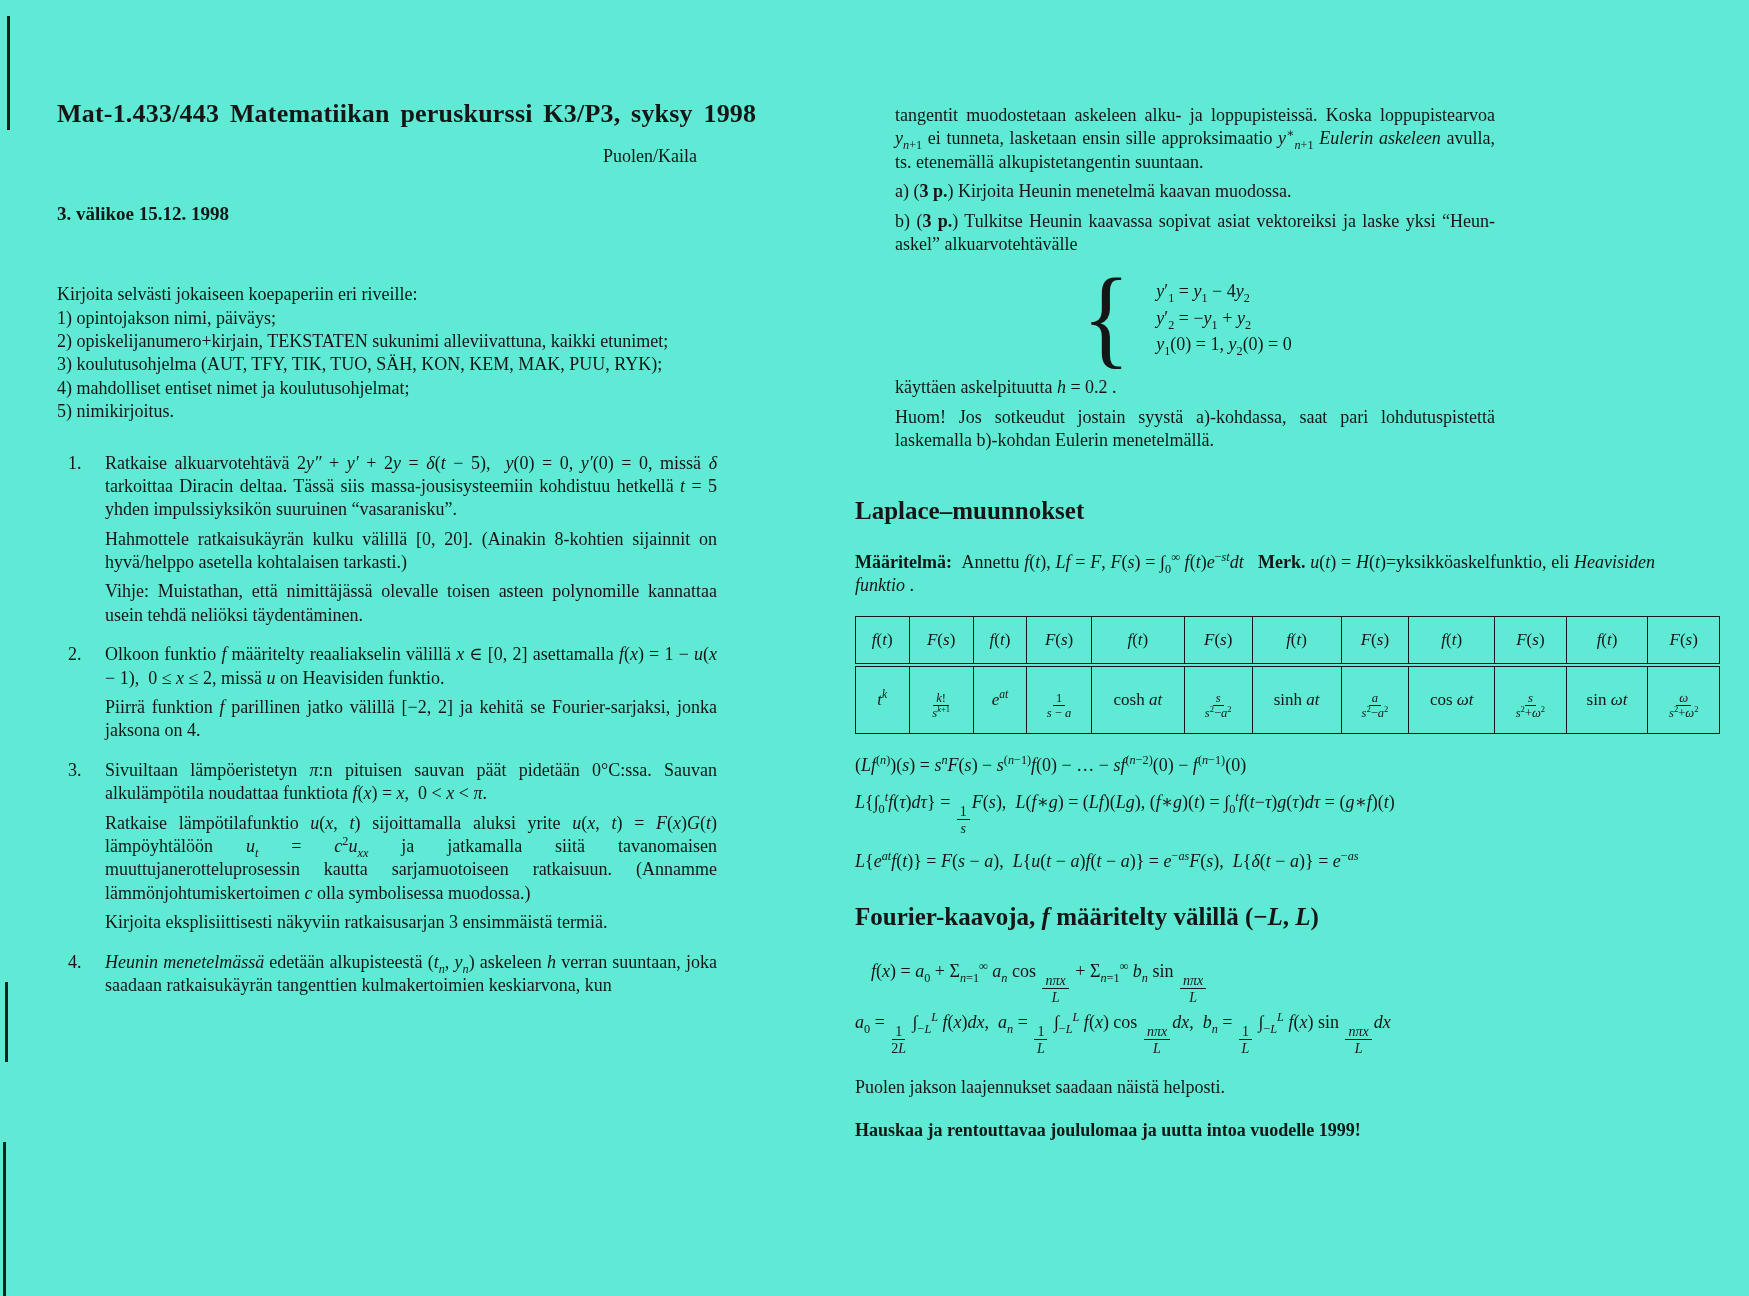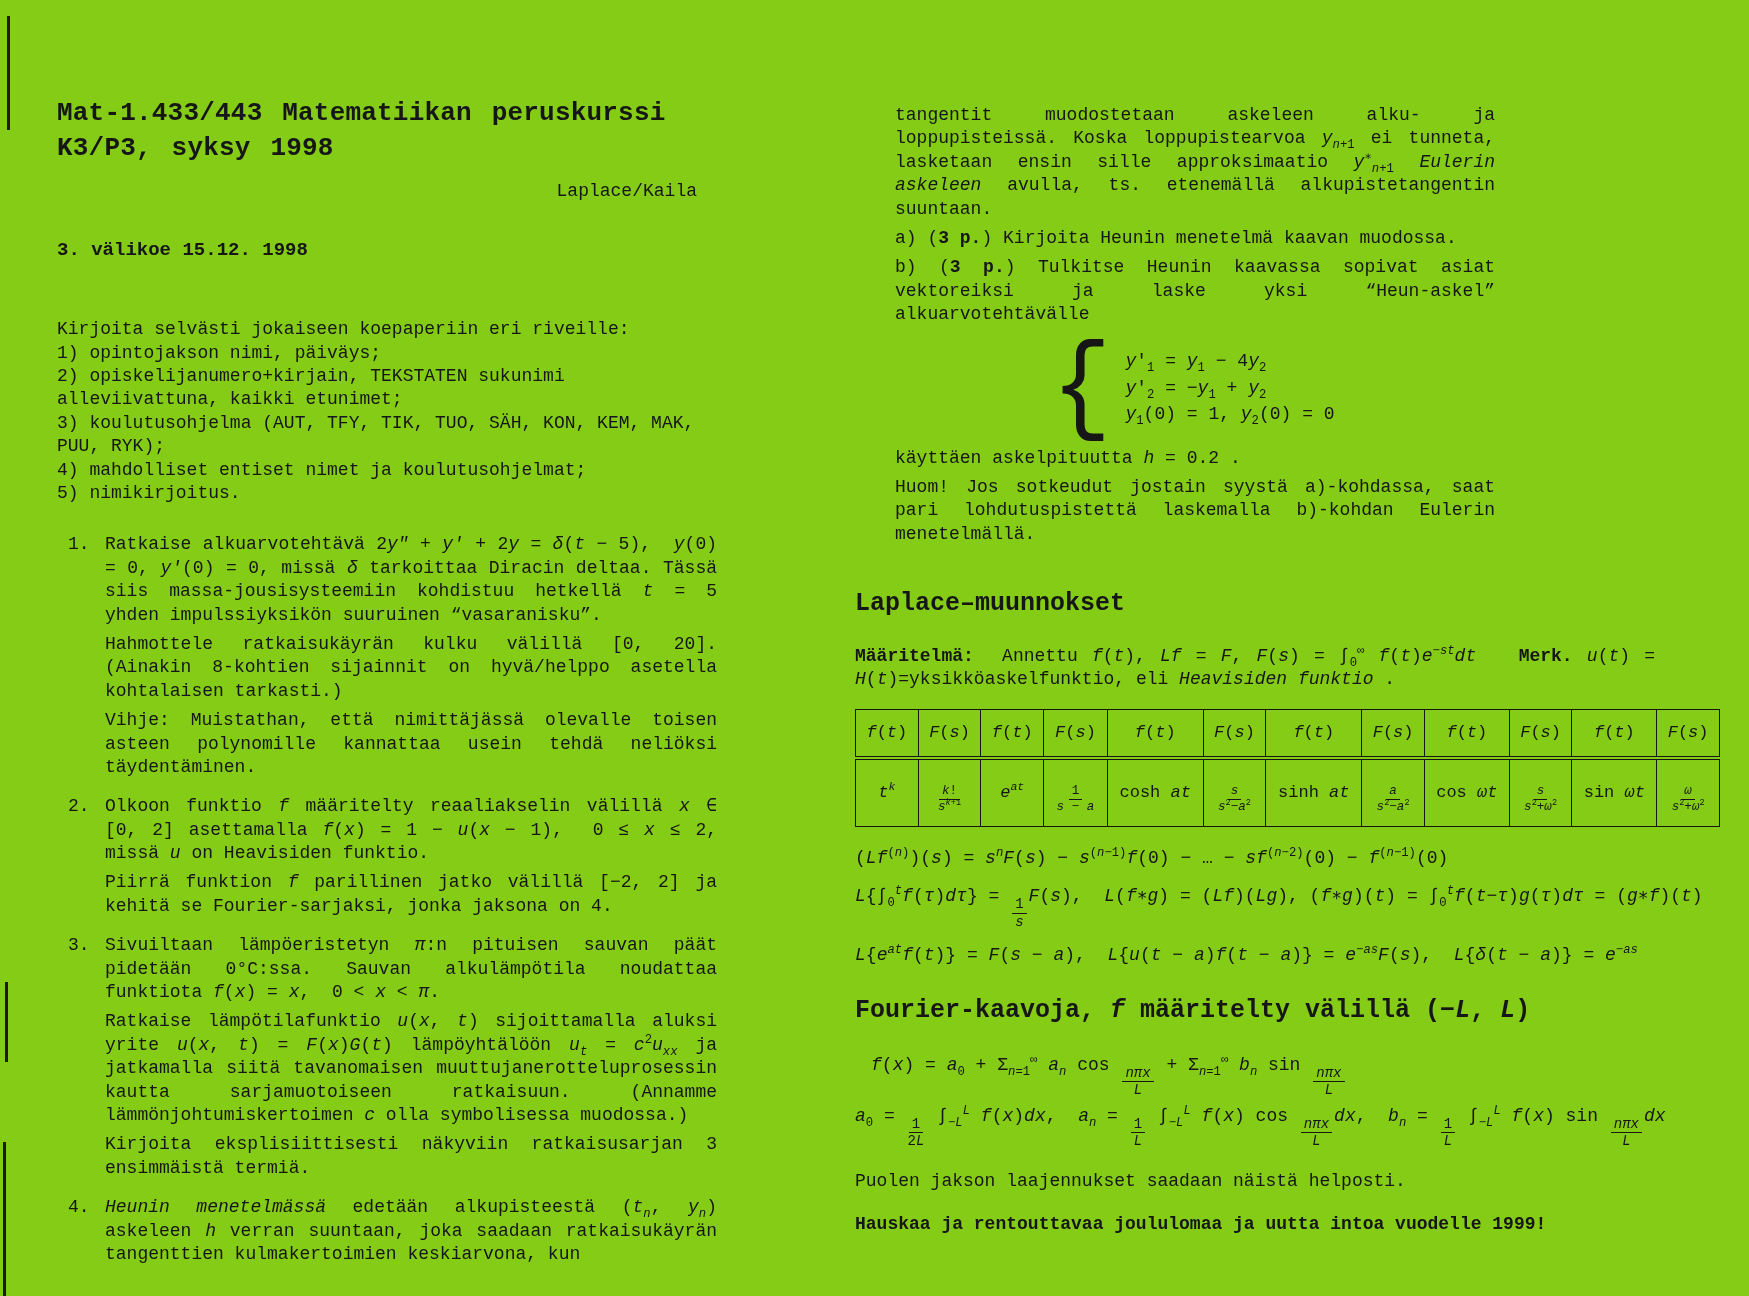--- a/index.html
+++ b/index.html
@@ -4,21 +4,21 @@
 <style>
   html, body { margin:0; padding:0; }
   body {
     width:1749px; height:1296px;
     background:#ffffff;
     font-family:"Liberation Serif", "DejaVu Serif", serif;
     color:#161616;
     position:relative;
     overflow:hidden;
   }
-  .page { position:absolute; inset:0; background:#84cc16;font-family:Liberation Mono, monospace; }
+  .page { position:absolute; inset:0; background:#5eead4; }
 
   .artifact { position:absolute; background:#1c1c1c; width:3px; }
   .a1 { left:7px;  top:16px;   height:114px; }
   .a2 { left:5px;  top:982px;  height:80px;  }
   .a3 { left:3px;  top:1142px; height:154px; }
 
   sup, sub { font-size:0.68em; line-height:0; }
 
   .frac {
     display:inline-flex; flex-direction:column; align-items:center;
@@ -52,21 +52,21 @@
   }
   .intro { padding-left:40px; width:600px; }
   .intro p { margin:0 0 6px 0; }
   .just { text-align:justify; }
 
   .system { display:flex; justify-content:center; align-items:center; margin:20px 0 16px 0; width:600px; }
   .brace {
     font-size:100px; line-height:84px; font-weight:400;
     margin-right:10px; transform:scaleY(1.1); display:inline-block;
   }
-  .sys-lines .eq { margin:3px 4px; }
+  .sys-lines .eq { margin:3px 16px; }
 
   h2.section-h { margin:42px 0 0 0; font-size:25px; font-weight:700; }
   h2.fourier-h { margin-top:28px; }
   .def { margin:24px 0 0 0; width:800px; text-align:justify; }
 
   table.ltable {
     border-collapse:collapse; margin-top:18px; width:865px;
     font-size:17px;
   }
   table.ltable td {
@@ -91,21 +91,21 @@
 <div class="page">
 
   <div class="artifact a1"></div>
   <div class="artifact a2"></div>
   <div class="artifact a3"></div>
 
   <div class="col-left">
 
     <h1 class="course-title">Mat-1.433/443 Matematiikan peruskurssi K3/P3, syksy 1998</h1>
 
-    <div class="authors">Laplace/Kaila</div>
+    <div class="authors">Puolen/Kaila</div>
 
     <div class="exam-title">3. välikoe 15.12. 1998</div>
 
     <div class="instructions">
       <p>Kirjoita selvästi jokaiseen koepaperiin eri riveille:</p>
       <p>1) opintojakson nimi, päiväys;</p>
       <p>2) opiskelijanumero+kirjain, TEKSTATEN sukunimi alleviivattuna, kaikki etunimet;</p>
       <p>3) koulutusohjelma (AUT, TFY, TIK, TUO, SÄH, KON, KEM, MAK, PUU, RYK);</p>
       <p>4) mahdolliset entiset nimet ja koulutusohjelmat;</p>
       <p>5) nimikirjoitus.</p>

